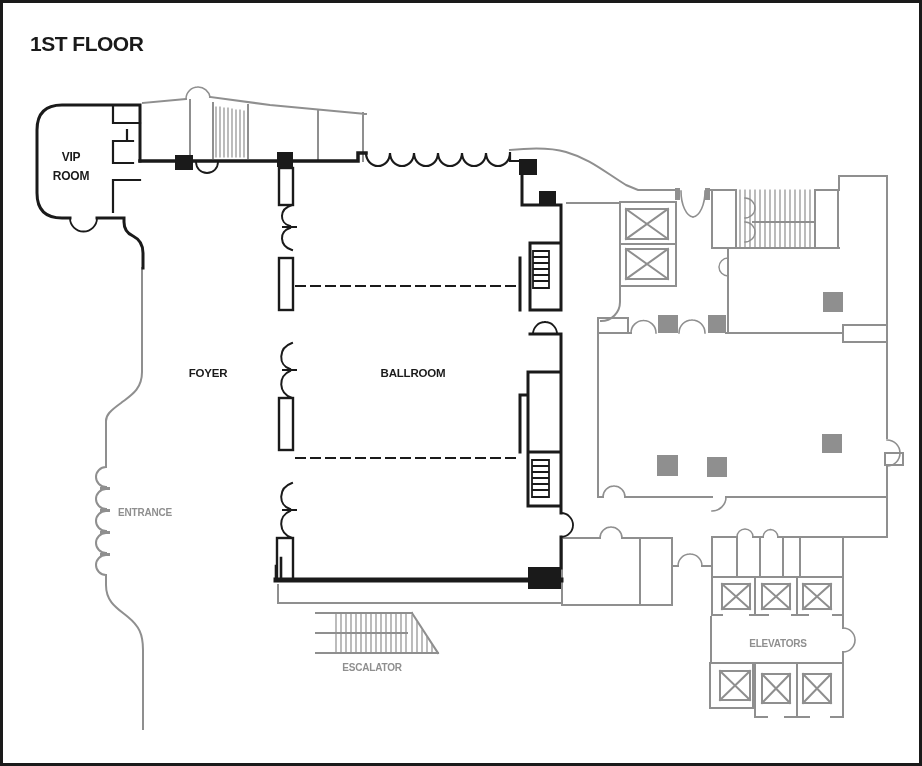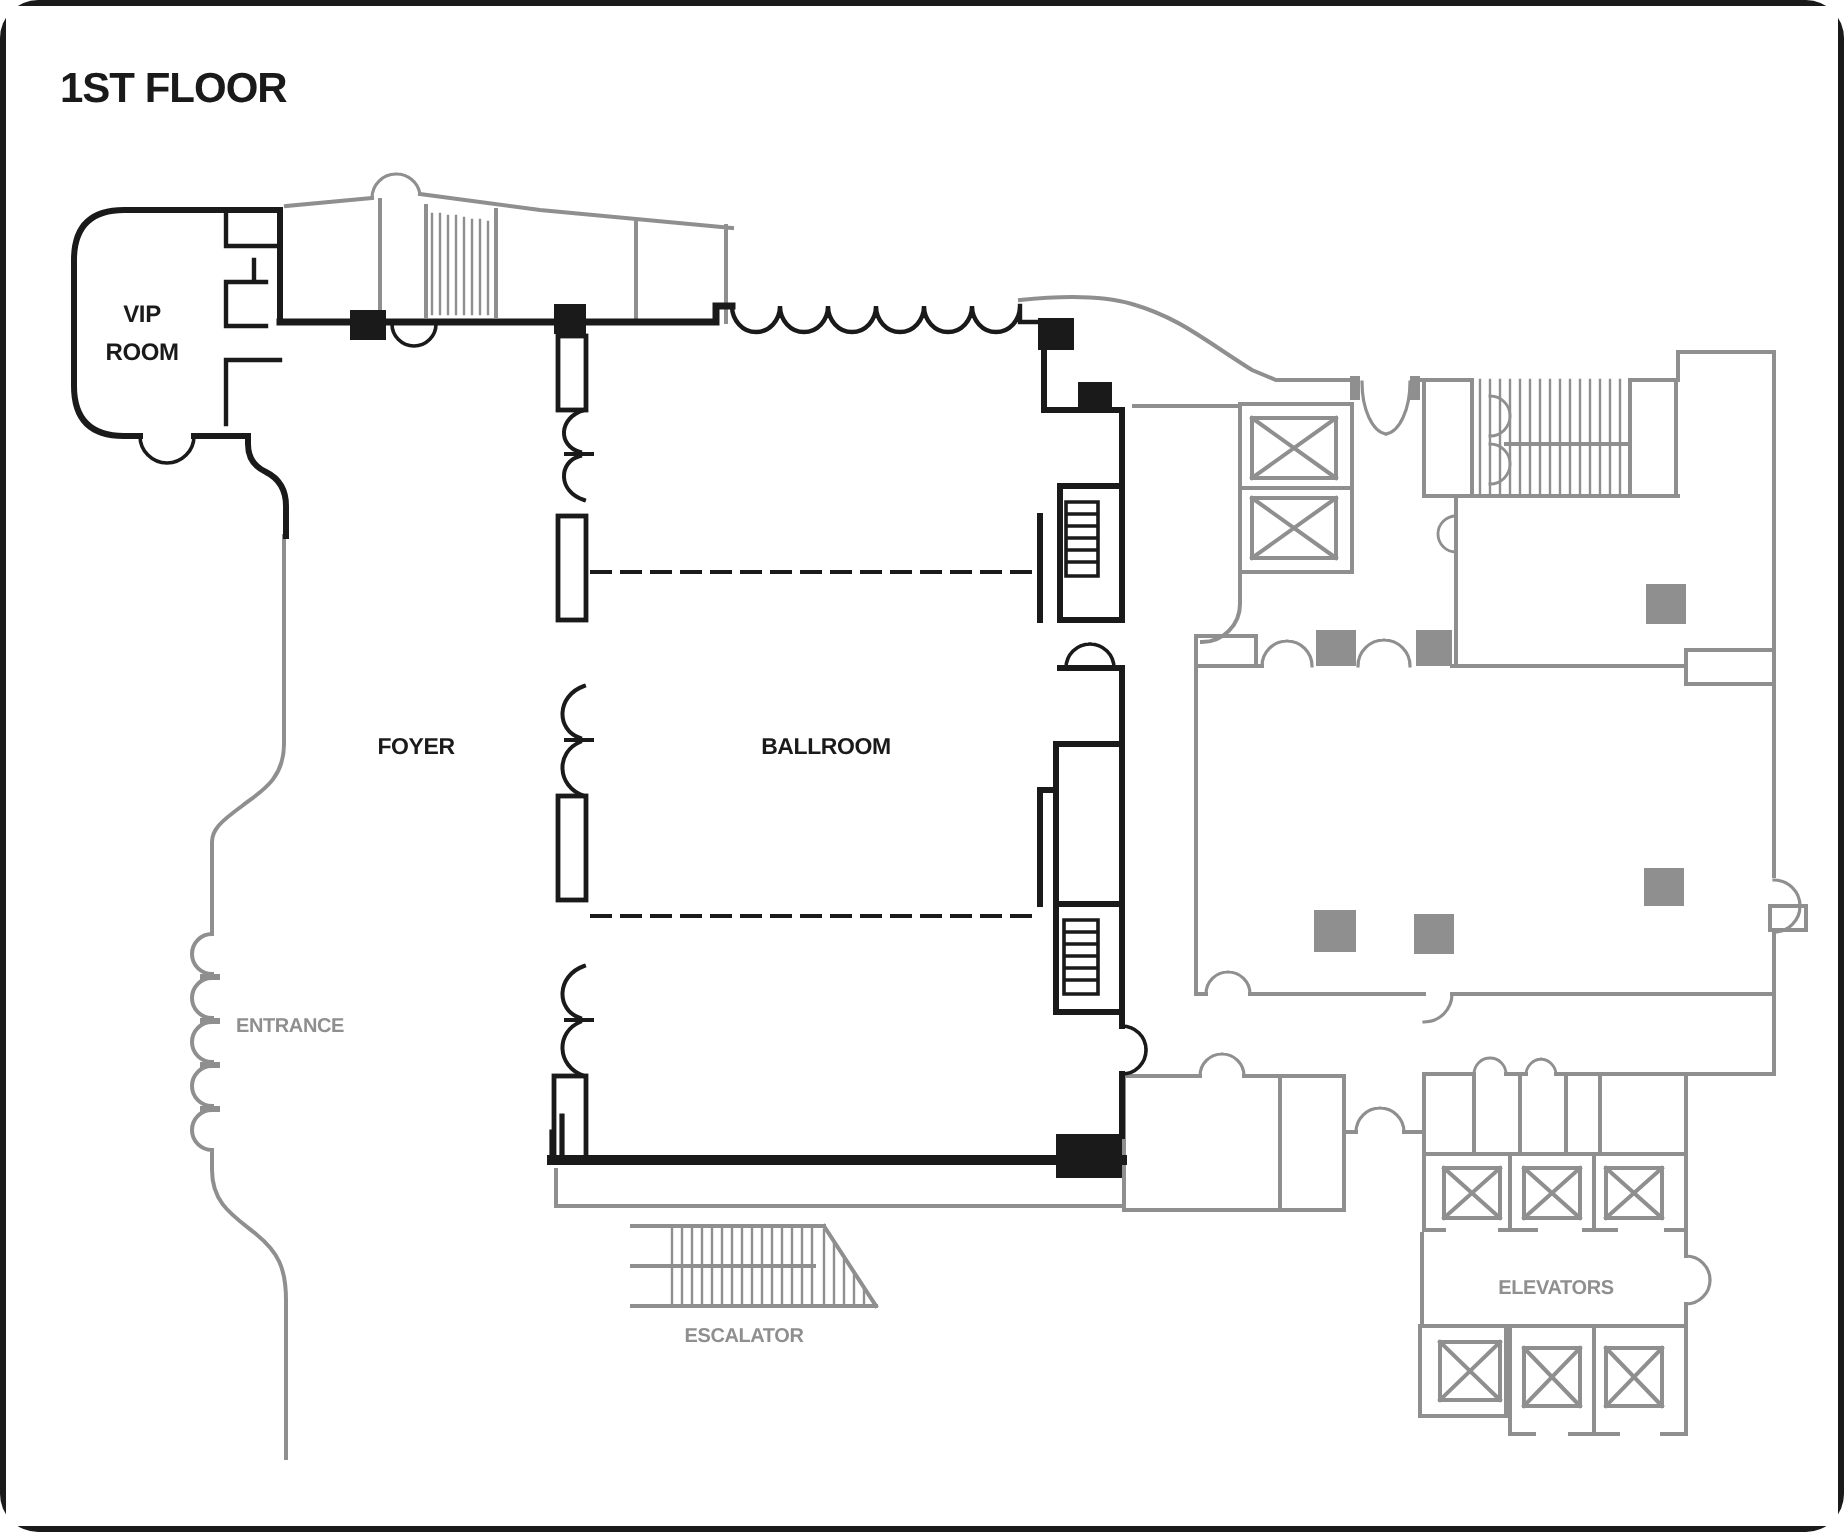--- a/index.html
+++ b/index.html
@@ -1,17 +1,17 @@
 <!DOCTYPE html>
 <html><head>
 <meta charset="utf-8">
 <style>
   html,body{margin:0;padding:0;background:#fff;}
   .plan-canvas{position:relative;width:922px;height:766px;background:#fff;overflow:hidden;
-    font-family:"Liberation Sans","DejaVu Sans",sans-serif;border-radius:19px;}
+    font-family:"Liberation Sans","DejaVu Sans",sans-serif;}
   .plan-canvas svg{position:absolute;left:0;top:0;}
   text{font-family:"Liberation Sans","DejaVu Sans",sans-serif;font-weight:bold;}
   .title-text{font-size:21px;letter-spacing:-0.5px;}
   .room-label{font-size:11.5px;letter-spacing:-0.2px;text-anchor:middle;}
   .room-label-sm{font-size:12px;letter-spacing:-0.2px;text-anchor:middle;}
   .gray-label{font-size:10px;letter-spacing:-0.2px;text-anchor:middle;}
 </style>
 </head>
 <body>
 

